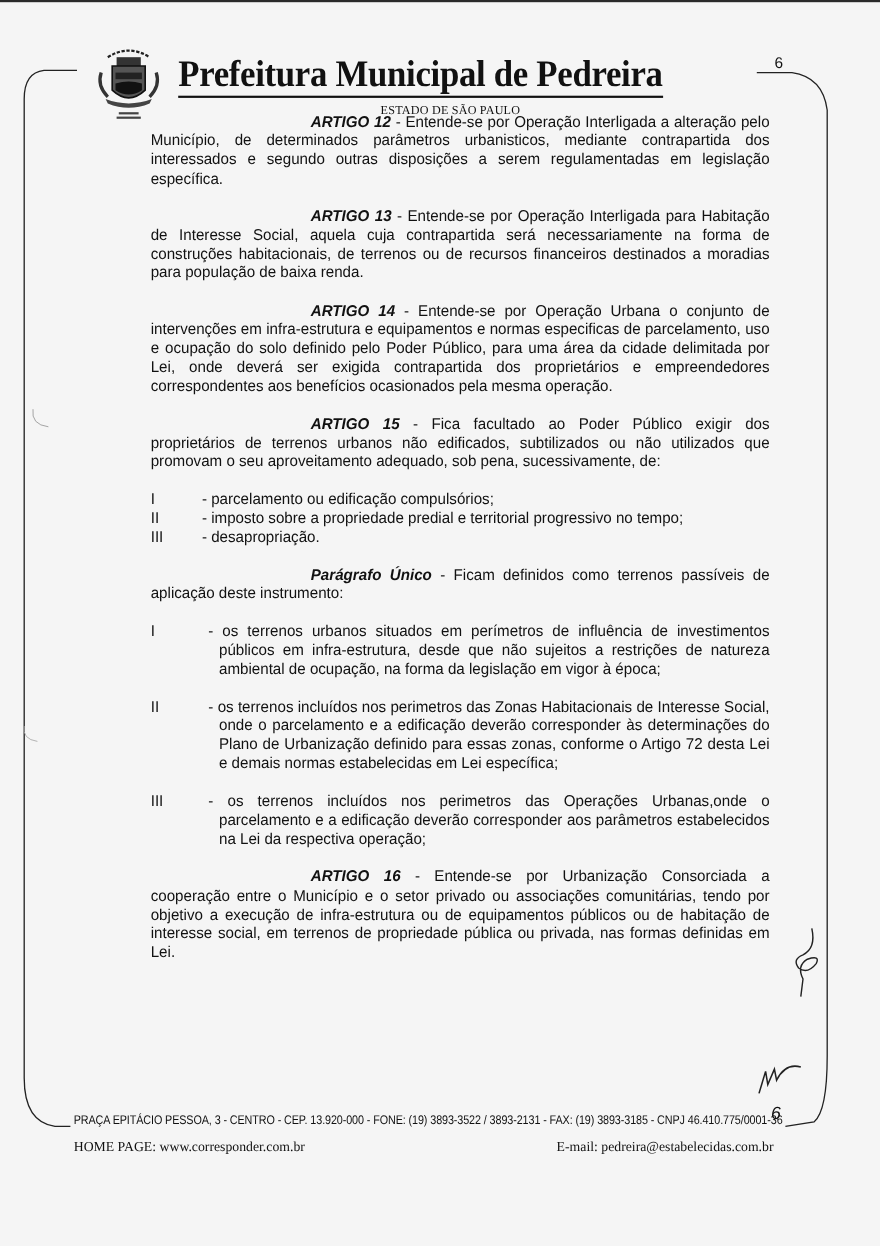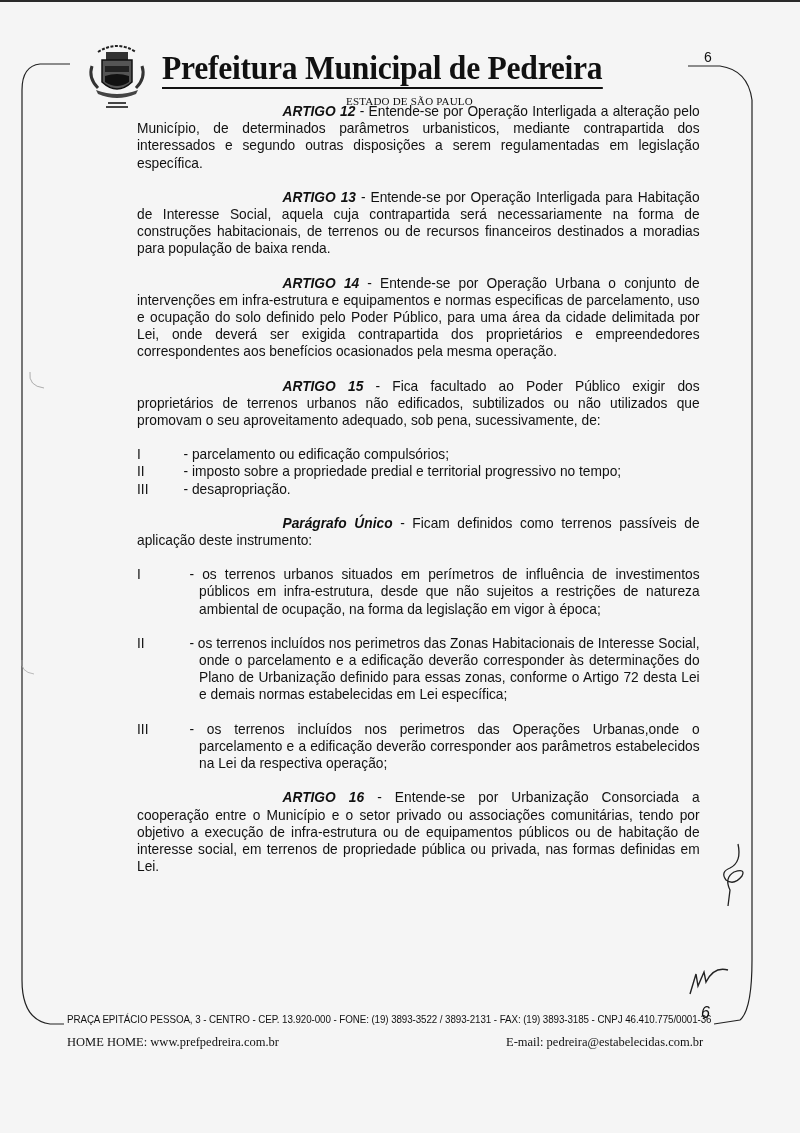--- a/index.html
+++ b/index.html
@@ -128,14 +128,14 @@
 
 <svg class="sig1" viewBox="0 0 34 66">
   <path d="M22 2 Q26 20 14 26 Q4 30 10 38 Q18 44 26 34 Q30 26 18 30 Q8 36 14 48 L12 64" fill="none" stroke="#222" stroke-width="1.3"></path>
 </svg>
 <svg class="sig2" viewBox="0 0 44 36">
   <path d="M4 34 L10 14 L12 26 L18 12 L20 22 Q28 6 42 10" fill="none" stroke="#222" stroke-width="1.4"></path>
 </svg>
 
 <div class="footer-addr">PRAÇA EPITÁCIO PESSOA, 3 - CENTRO - CEP. 13.920-000 - FONE: (19) 3893-3522 / 3893-2131 - FAX: (19) 3893-3185 - CNPJ 46.410.775/0001-36</div>
 <div class="pagenum-bottom">6</div>
-<div class="footer-home">HOME HOME:  www.prefpedreira.com.br</div>
+<div class="footer-home">HOME PAGE:  www.corresponder.com.br</div>
 <div class="footer-email">E-mail: pedreira@estabelecidas.com.br</div>
 
 </body></html>

